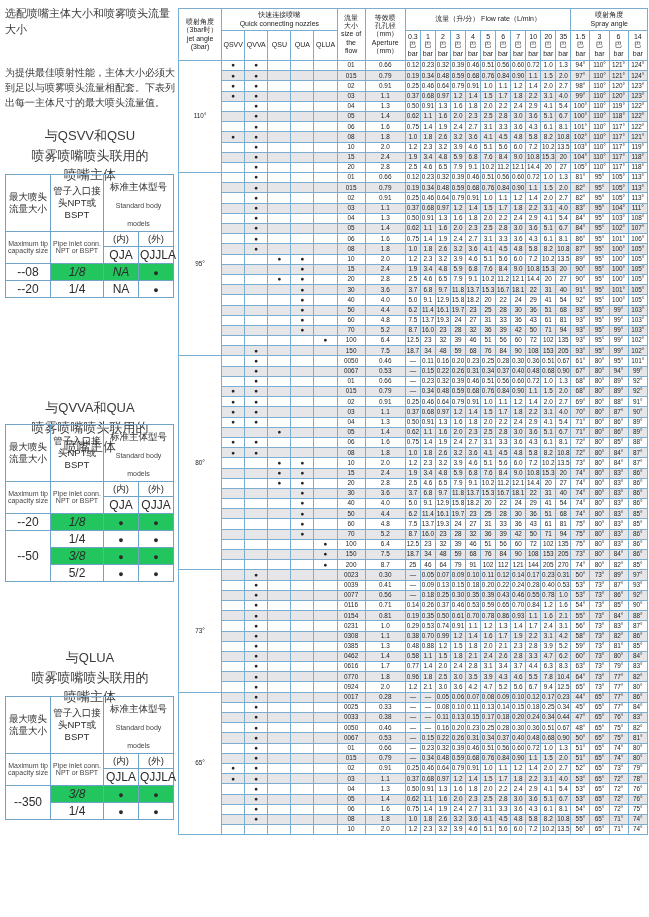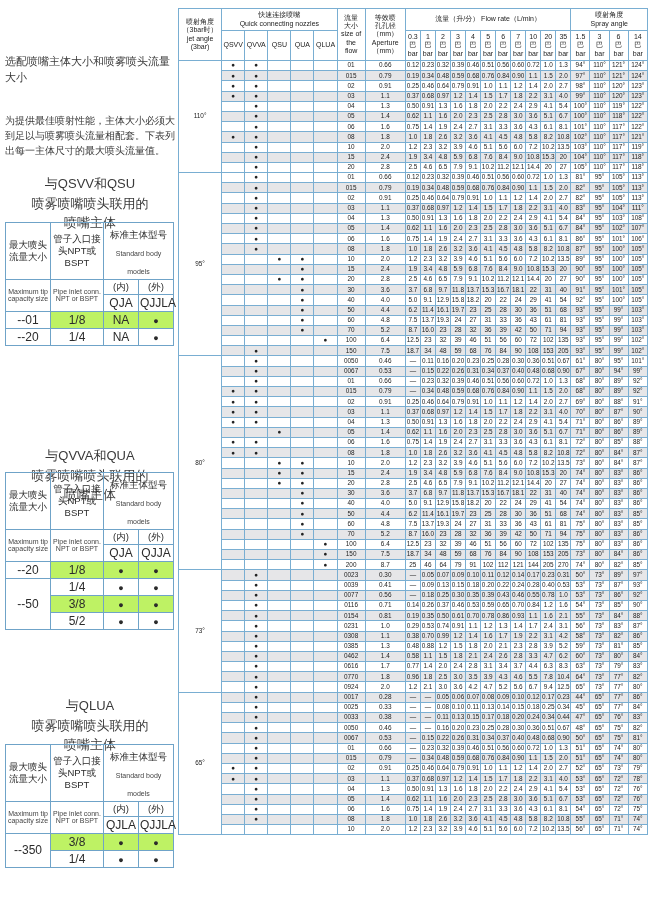--- a/index.html
+++ b/index.html
@@ -1,30 +1,30 @@
 <!DOCTYPE html>
 <html><head>
 <meta charset="utf-8">
 <style>
   * { margin:0; padding:0; box-sizing:border-box; }
   html,body { width:649px; height:917px; background:#fff; font-family:"Liberation Sans","DejaVu Sans",sans-serif; color:#2b2b2b; }
   #page { position:relative; width:649px; height:917px; overflow:hidden; background:#fff; }
 
   
-  #sidebar { position:absolute; left:5px; top:6px; width:170px;margin-top:48px; }
+  #sidebar { position:absolute; left:5px; top:6px; width:170px; }
   .sb-title { font-size:11px; line-height:1.45; color:#3a3a3a; }
   .sb-para  { position:absolute; top:59px; font-size:10px; line-height:1.5; color:#3a3a3a; }
   .sb-head  { position:absolute; width:170px; text-align:center; font-size:13px; line-height:1.5; color:#3a3a3a; }
   .sb-table { position:absolute; width:168px; border-collapse:collapse; table-layout:fixed; }
   .sb-table td, .sb-table th { border:1px solid #6fa3c8; text-align:center; vertical-align:middle; font-weight:normal; padding:1px; }
   .sb-zh { font-size:9.5px; line-height:1.25; }
   .sb-en { font-size:7px; line-height:1.1; color:#444; }
   .sb-val { font-size:12px; }
   .sb-dot { font-size:9px; }
-  .shade { background:#bef264; }
+  .shade { background:#22c55e;font-style:italic; }
 
   
   #main-table-wrap { position:absolute; left:178px; top:8px; }
   table.main { border-collapse:collapse; table-layout:fixed; width:470px; }
   table.main th, table.main td { border:1px solid #79aed2; text-align:center; vertical-align:middle; padding:0; overflow:hidden; white-space:nowrap; }
   table.main { border:1.5px solid #5d98c2; }
   table.main th { font-weight:normal; font-size:7px; line-height:1.15; color:#222; }
   table.main thead tr:first-child th { height:22px; }
   table.main thead tr:last-child th { height:30px; }
   table.main td { height:10.2px; font-size:6.4px; line-height:1; color:#222; }
@@ -62,21 +62,21 @@
       <th class="sb-en" rowspan="2">Maximum tip capacity size</th>
       <th class="sb-en" rowspan="2">Pipe inlet conn. NPT or BSPT</th>
       <th class="sb-zh">(内)</th>
       <th class="sb-zh">(外)</th>
     </tr>
     <tr>
       <th class="sb-val">QJA</th>
       <th class="sb-val">QJJLA</th>
     </tr>
     <tr>
-              <td class="sb-val" rowspan="1">--01</td>
+              <td class="sb-val" rowspan="1">--08</td>
               <td class="sb-val shade">1/8</td>
         <td class="sb-val shade">NA</td>
         <td class="sb-val shade"><span class="sb-dot">●</span></td>
             </tr>
             <tr>
               <td class="sb-val" rowspan="1">--20</td>
               <td class="sb-val">1/4</td>
         <td class="sb-val">NA</td>
         <td class="sb-val"><span class="sb-dot">●</span></td>
             </tr>

